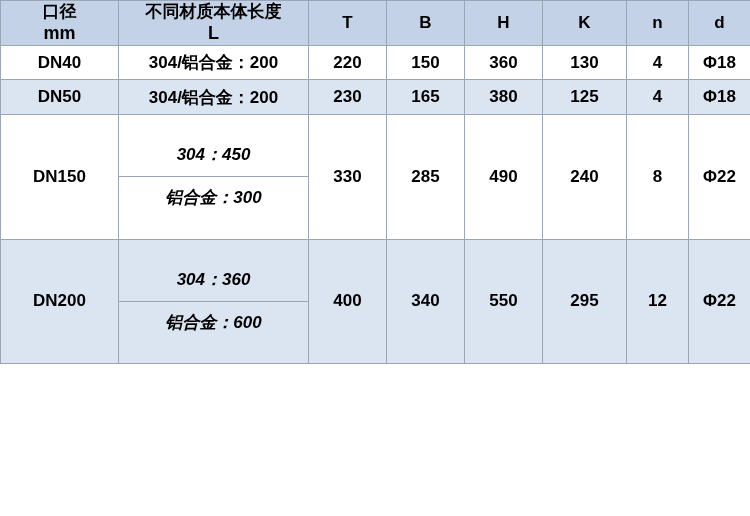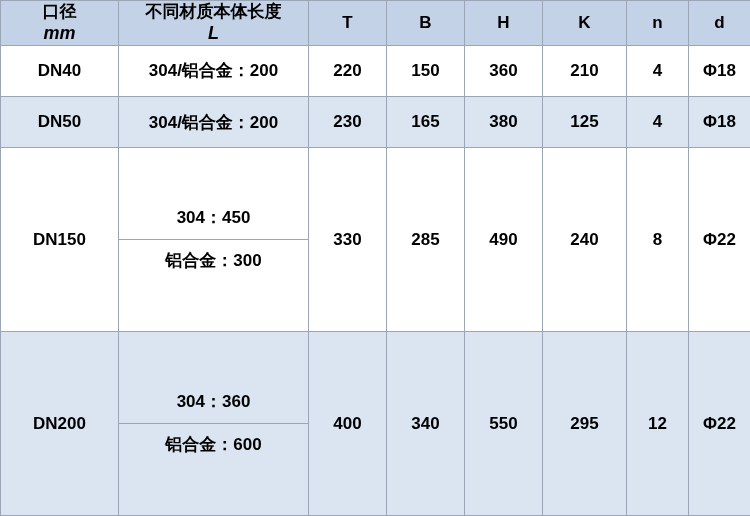--- a/index.html
+++ b/index.html
@@ -11,21 +11,21 @@
     width: 750px;
     height: 516px;
     font-family: "Liberation Sans", "DejaVu Sans", sans-serif;
     color: #000000;
     overflow: hidden;
   }
   table.spec-table {
     border-collapse: collapse;
     table-layout: fixed;
     width: 750px;
-    height: 516px;
+    height: 364px;
   }
   table.spec-table td, table.spec-table th {
     border: 1px solid #9aa6b5;
     text-align: center;
     vertical-align: middle;
     font-weight: bold;
     font-size: 17px;
     padding: 0;
   }
   thead th {
@@ -43,24 +43,24 @@
   .col-len  { width: 190px; }
   .col-t    { width: 78px; }
   .col-b    { width: 78px; }
   .col-h    { width: 78px; }
   .col-k    { width: 84px; }
   .col-n    { width: 62px; }
   .col-d    { width: 62px; }
   .hdr-sub {
     display: block;
     font-size: 18px;
-    font-style: italic;
   }
   .split-cell {
     padding: 0 !important;
+    font-style: italic;
   }
   .split-inner {
     display: block;
     line-height: 42px;
     height: 42px;
     font-size: 17px;
   }
   .split-inner.top {
     border-bottom: 1px solid #9aa6b5;
   }
@@ -109,21 +109,21 @@
       </th>
     </tr>
   </thead>
   <tbody>
     <tr class="row-even">
       <td>DN40</td>
       <td>304/铝合金：200</td>
       <td>220</td>
       <td>150</td>
       <td>360</td>
-      <td>210</td>
+      <td>130</td>
       <td>4</td>
       <td>Φ18</td>
     </tr>
     <tr class="row-odd">
       <td>DN50</td>
       <td>304/铝合金：200</td>
       <td>230</td>
       <td>165</td>
       <td>380</td>
       <td>125</td>

